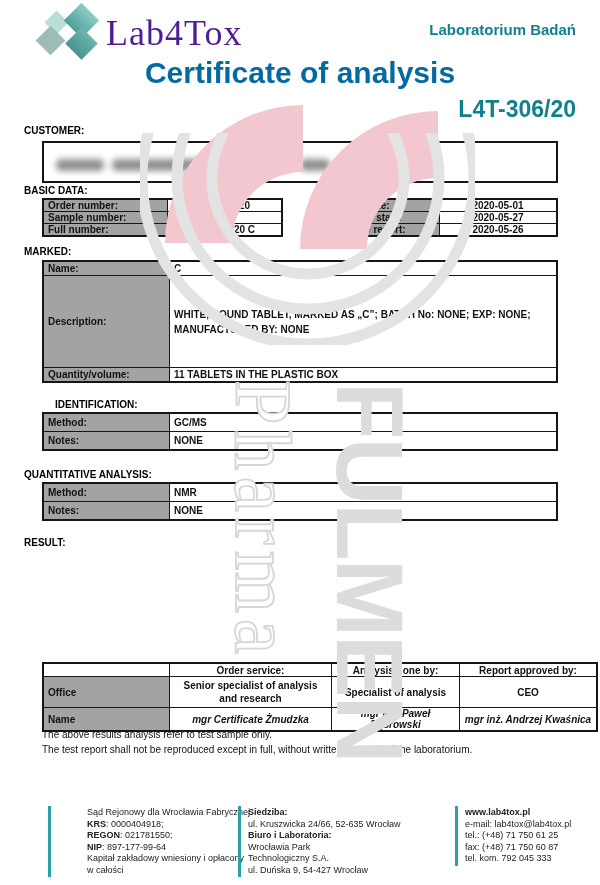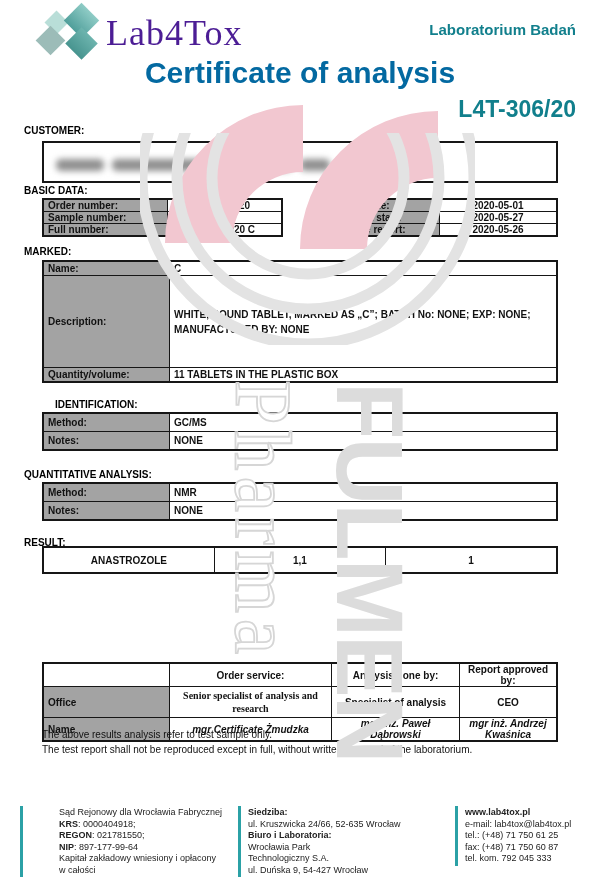--- a/index.html
+++ b/index.html
@@ -168,55 +168,50 @@
     <td class="lbl" style="height:17px;">Notes:</td>
     <td class="left-al">NONE</td>
   </tr>
 </tbody>
   </table>
 
 <div class="sec" style="top:537px;">RESULT:</div>
 
 <table class="t abs" style="left:42px;top:546px;width:516px;">
   <tbody>
-  <tr>
-    <td class="val" style="height:24px;">ANASTROZOLE</td>
-    <td class="val">1,1</td>
-    <td class="val">1</td>
-  </tr>
-</tbody>
-  </table>
-
-<table class="t abs" style="left:42px;top:662px;width:516px;">
+</tbody>
+  </table>
+
+<table class="t abs" style="left:42px;top:662px;width:556px;">
   <tbody>
       <tr>
     <td style="width:117px;height:12px;"></td>
     <td class="val" style="width:153px;">Order service:</td>
     <td class="val" style="width:119px;">Analysis done by:</td>
     <td class="val">Report approved by:</td>
   </tr>
   <tr>
     <td class="lbl" style="height:30px;">Office</td>
-    <td class="val reg" style="line-height:1.3;font-family:Liberation Serif, serif;">Senior specialist of analysis and research</td>
+    <td class="val reg" style="line-height:1.3;">Senior specialist of analysis and research</td>
     <td class="val reg">Specialist of analysis</td>
     <td class="val reg">CEO</td>
   </tr>
   <tr>
     <td class="lbl" style="height:14px;">Name</td>
     <td class="val it">mgr Certificate Żmudzka</td>
     <td class="val it">mgr inż. Paweł Dąbrowski</td>
     <td class="val it">mgr inż. Andrzej Kwaśnica</td>
   </tr>
 </tbody>
   </table>
 
 <div class="note" style="top:729px;">The above results analysis refer to test sample only.</div>
 <div class="note" style="top:744px;">The test report shall not be reproduced except in full, without written approval of the laboratorium.</div>
 
-<div class="fcol" style="left:20px;width:180px;padding-left:36px;">
+<div class="fcol" style="left:48px;width:180px;padding-left:36px;">
   <div>Sąd Rejonowy dla Wrocławia Fabrycznej</div>
   <div><b>KRS</b><span>: 0000404918;</span></div>
   <div><b>REGON</b><span>: 021781550;</span></div>
   <div><b>NIP</b><span>: 897-177-99-64</span></div>
   <div>Kapitał zakładowy wniesiony i opłacony</div>
   <div>w całości</div>
 </div>
 
 <div class="fcol" style="left:238px;width:175px;">
   <div><b>Siedziba:</b></div>

